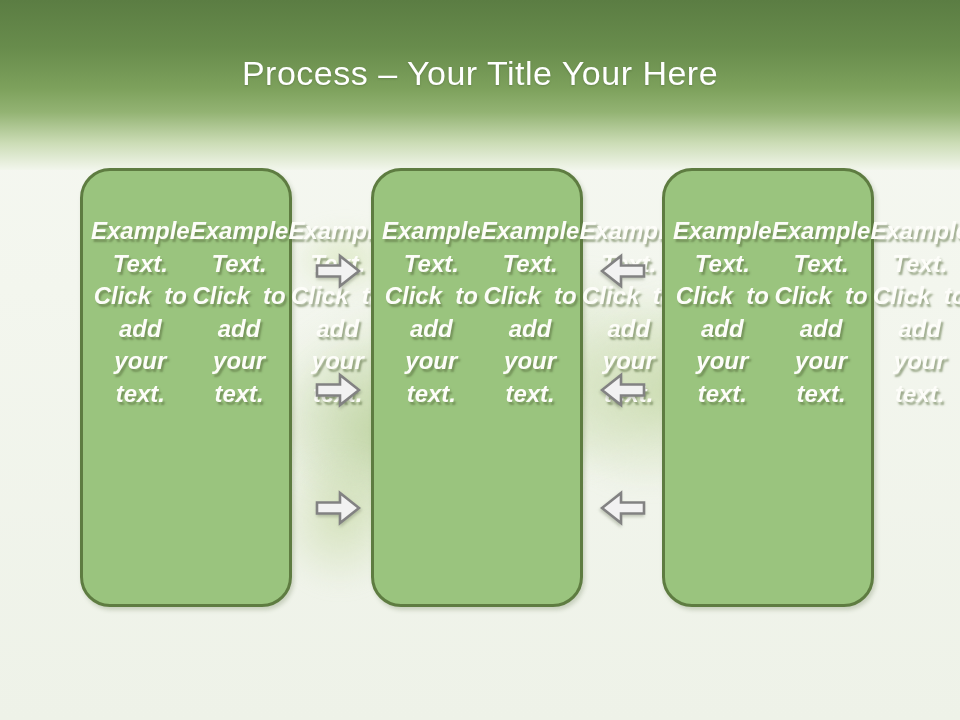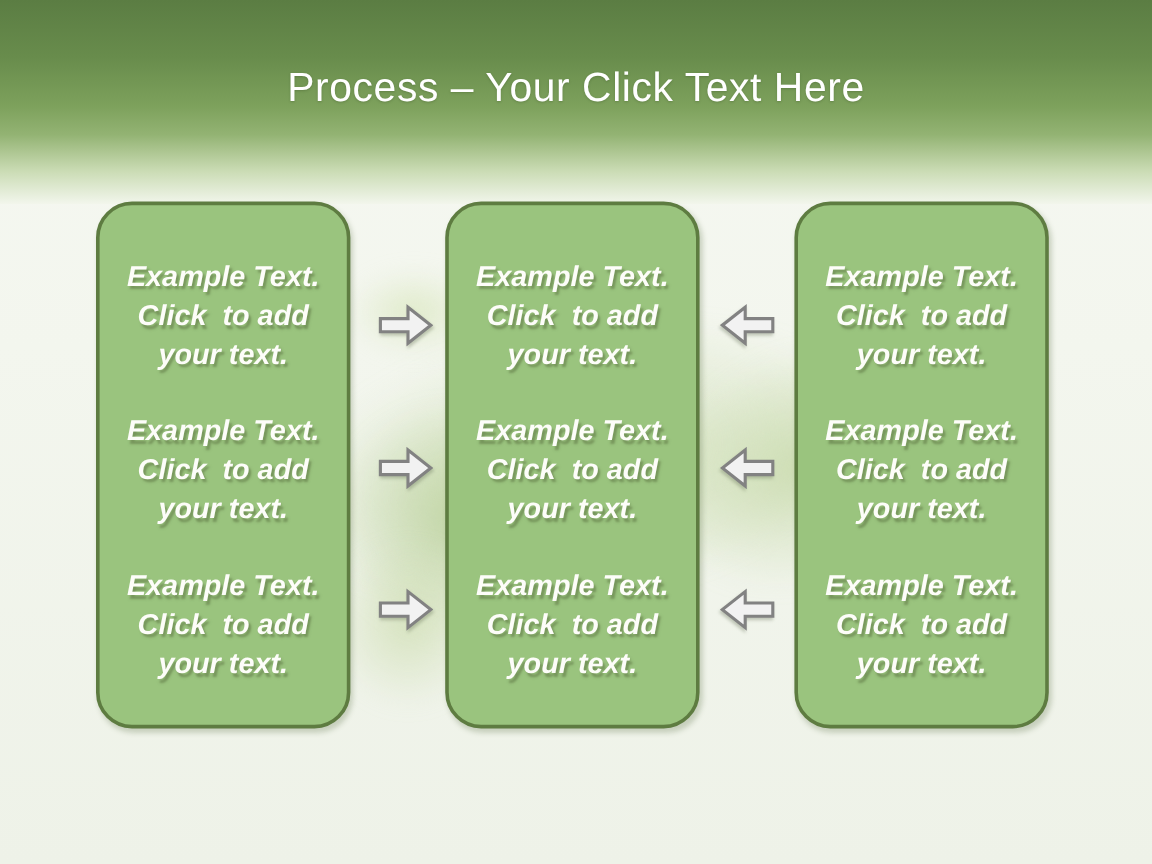--- a/index.html
+++ b/index.html
@@ -32,21 +32,21 @@
   .b4{left:255px;top:430px;width:170px;height:180px;
       background:radial-gradient(closest-side,rgba(197,216,162,0.6),rgba(197,216,162,0) 78%);}
   .b5{left:275px;top:215px;width:140px;height:90px;
       background:radial-gradient(closest-side,rgba(214,229,184,0.7),rgba(214,229,184,0) 80%);}
   
   .box{
     position:absolute;top:168px;height:439px;width:212px;
     background:#9ac47e;border:3px solid #5e7c41;border-radius:30px;
     box-sizing:border-box;
     box-shadow:2px 3px 4px rgba(105,125,85,0.30);
-    display:flex;flex-direction:column;justify-content:space-between;
+    display:flex;flex-direction:row;justify-content:space-between;
     padding:44px 8px 34px 8px;
   }
   .box-left{left:80px;}
   .box-middle{left:371px;}
   .box-right{left:662px;}
   .ph{
     margin:0;text-align:center;white-space:pre-wrap;
     font-style:italic;font-weight:600;font-size:24px;line-height:32.5px;
     color:#fdfdf9;cursor:pointer;
     text-shadow:2px 3px 2px rgba(88,110,62,0.55);
@@ -70,21 +70,21 @@
   <div class="header-gradient"></div>
 
   <div class="watermark">
     <div class="blob b1"></div>
     <div class="blob b2"></div>
     <div class="blob b3"></div>
     <div class="blob b4"></div>
     <div class="blob b5"></div>
   </div>
 
-  <h1 class="title"><span class="t-bold">Process</span><span class="t-sep"> – </span><span class="t-rest">Your Click Text Here</span></h1>
+  <h1 class="title"><span class="t-bold">Process</span><span class="t-sep"> – </span><span class="t-rest">Your Title Your Here</span></h1>
 
   <div class="box box-left">
     <p class="ph">Example Text.
 Click  to add
 your text.</p>
     <p class="ph">Example Text.
 Click  to add
 your text.</p>
     <p class="ph">Example Text.
 Click  to add

